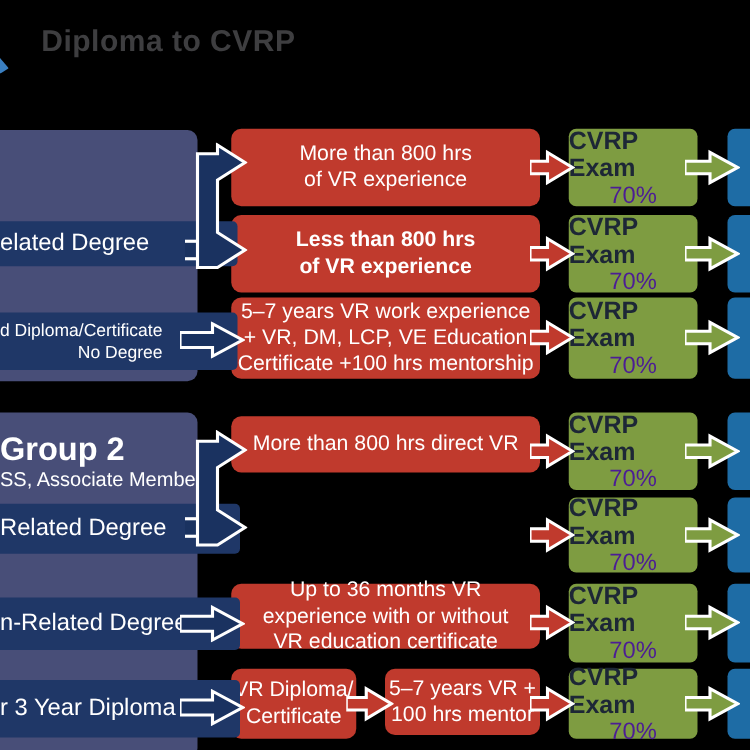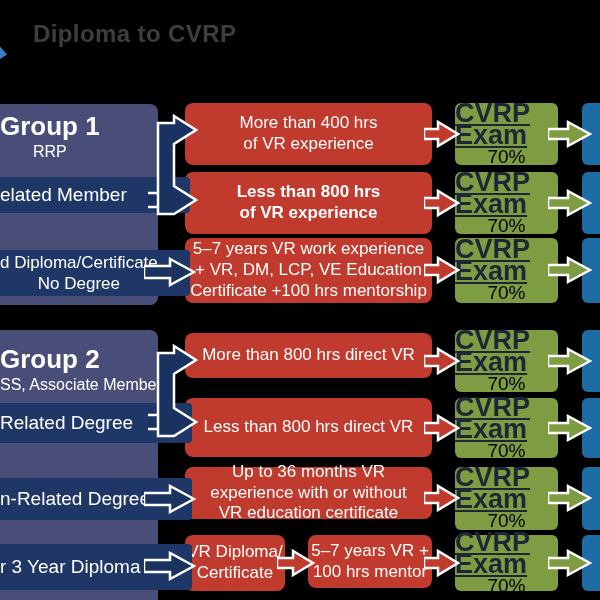--- a/index.html
+++ b/index.html
@@ -10,54 +10,50 @@
   .abs{position:absolute;}
   
   .title{left:33px;top:20px;font-size:24px;font-weight:bold;color:#3e3e40;letter-spacing:.4px;}
   .logo-frag{left:0;top:45px;width:7px;height:14px;background:#3a7fc1;
     clip-path:polygon(0 10%,100% 68%,0 100%);}
   
   .panel{background:#484e78;border-radius:8px;left:-40px;width:198px;z-index:1;}
   .sub{background:#1f3767;border-radius:4px;left:-40px;width:190px;z-index:2;
     color:#fff;display:flex;align-items:center;padding-left:40px;box-sizing:content-box;}
   .sub .lbl{font-size:19px;white-space:pre-line;}
-  .sub .lbl.two{font-size:17px;line-height:1.25;display:inline-block;text-align:center;}
+  .sub .lbl.two{font-size:14px;line-height:1.25;display:inline-block;text-align:right;}
   .gblock{z-index:2;color:#fff;left:0;}
   .gblock .gtitle{font-size:26px;font-weight:bold;line-height:28px;}
   .gblock .gsub{font-size:16px;line-height:19px;margin-top:2px;}
   .gblock.center{text-align:center;display:inline-block;}
   
   .red{background:#c03a2d;border-radius:8px;color:#fff;display:flex;align-items:center;
     justify-content:center;text-align:center;font-size:17px;line-height:1.22;
     white-space:pre-line;z-index:1;}
   
   .green{background:#7e9c41;border-radius:6px;display:flex;flex-direction:column;
     align-items:center;justify-content:center;z-index:1;}
-  .exam-title{font-weight:bold;font-size:27px;color:#1d2736;line-height:22px;text-decoration:underline;}
-  .exam-pass{font-size:19px;color:#000000;line-height:21px;}
+  .exam-title{font-weight:bold;font-size:20px;color:#1d2736;line-height:22px;}
+  .exam-pass{font-size:19px;color:#4c1d95;line-height:21px;}
   
   .blue{background:#1e6ca5;border-radius:6px 0 0 6px;left:582px;width:26px;z-index:1;}
   .arrow{position:absolute;z-index:5;}
 </style>
 </head>
 <body>
 
 <div id="canvas">
 
   <div class="abs logo-frag"></div>
   <div class="abs title">Diploma to CVRP</div>
 
   <div class="abs panel" style="top:104px;height:201px;"></div>
-  <div class="abs gblock center" style="top:112px;">
-    <div class="gtitle">Group 1</div>
-    <div class="gsub">RRP</div>
-  </div>
 
   <div class="abs sub" style="top:177px;height:36px;">
-    <span class="lbl">elated Member</span>
+    <span class="lbl">elated Degree</span>
   </div>
   <div class="abs sub" style="top:250px;height:46px;">
     <span class="lbl two">d Diploma/Certificate
 No Degree</span>
   </div>
 
   <div class="abs panel" style="top:330px;height:276px;"></div>
   <div class="abs gblock" style="top:345px;">
     <div class="gtitle">Group 2</div>
     <div class="gsub">SS, Associate Member</div>
@@ -66,29 +62,28 @@
   <div class="abs sub" style="top:403px;height:40px;width:192px;">
     <span class="lbl">Related Degree</span>
   </div>
   <div class="abs sub" style="top:478px;height:42px;width:192px;">
     <span class="lbl">n-Related Degree</span>
   </div>
   <div class="abs sub" style="top:544px;height:46px;width:192px;">
     <span class="lbl">r 3 Year Diploma</span>
   </div>
 
-  <div class="abs red" style="left:185px;width:247px;top:103px;height:62px;">More than 400 hrs
+  <div class="abs red" style="left:185px;width:247px;top:103px;height:62px;">More than 800 hrs
 of VR experience</div>
   <div class="abs red" style="left:185px;width:247px;top:172px;height:62px;font-weight:bold;">Less than 800 hrs
 of VR experience</div>
   <div class="abs red" style="left:185px;width:247px;top:238px;height:65px;">5–7 years VR work experience
 + VR, DM, LCP, VE Education
 Certificate +100 hrs mentorship</div>
   <div class="abs red" style="left:185px;width:247px;top:333px;height:45px;">More than 800 hrs direct VR</div>
-  <div class="abs red" style="left:185px;width:247px;top:398px;height:59px;">Less than 800 hrs direct VR</div>
   <div class="abs red" style="left:185px;width:247px;top:467px;height:52px;">Up to 36 months VR
 experience with or without
 VR education certificate</div>
   <div class="abs red" style="left:185px;width:100px;top:535px;height:56px;">VR Diploma/
 Certificate</div>
   <div class="abs red" style="left:308px;width:124px;top:535px;height:53px;">5–7 years VR +
 100 hrs mentor</div>
 
   <div class="abs green" style="left:455px;width:103px;top:103px;height:62px;">
     <div class="exam-title">CVRP Exam</div>

